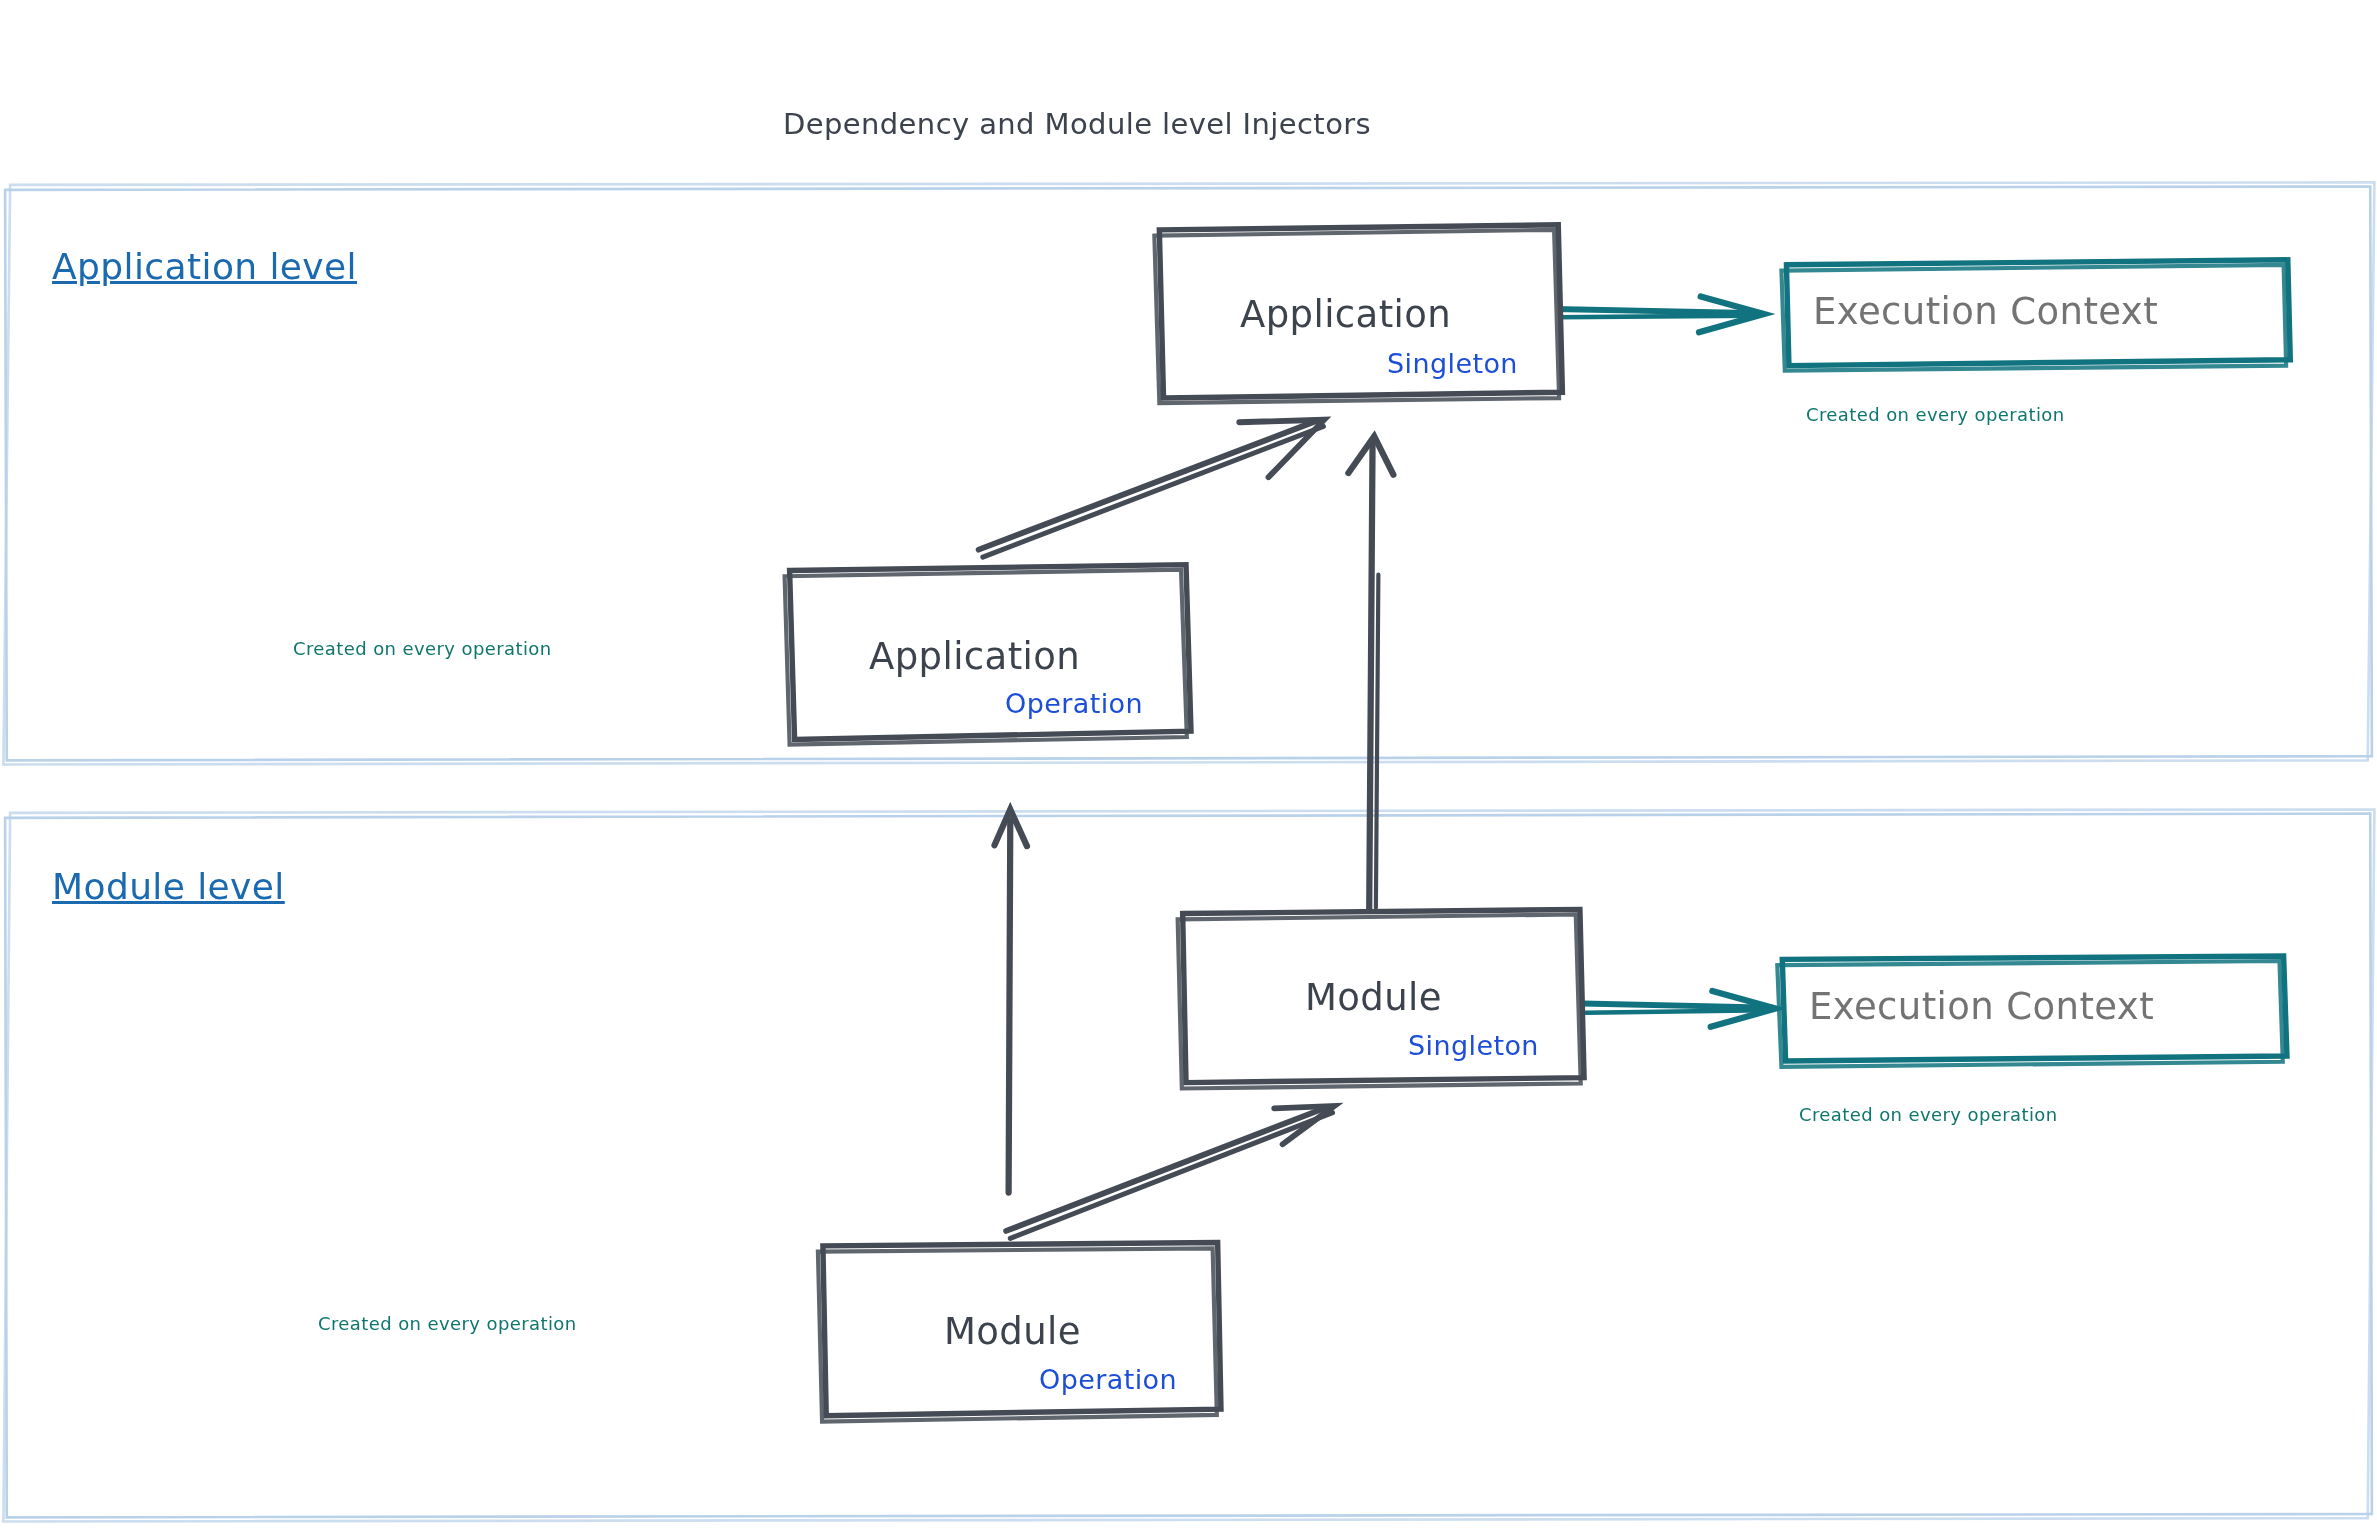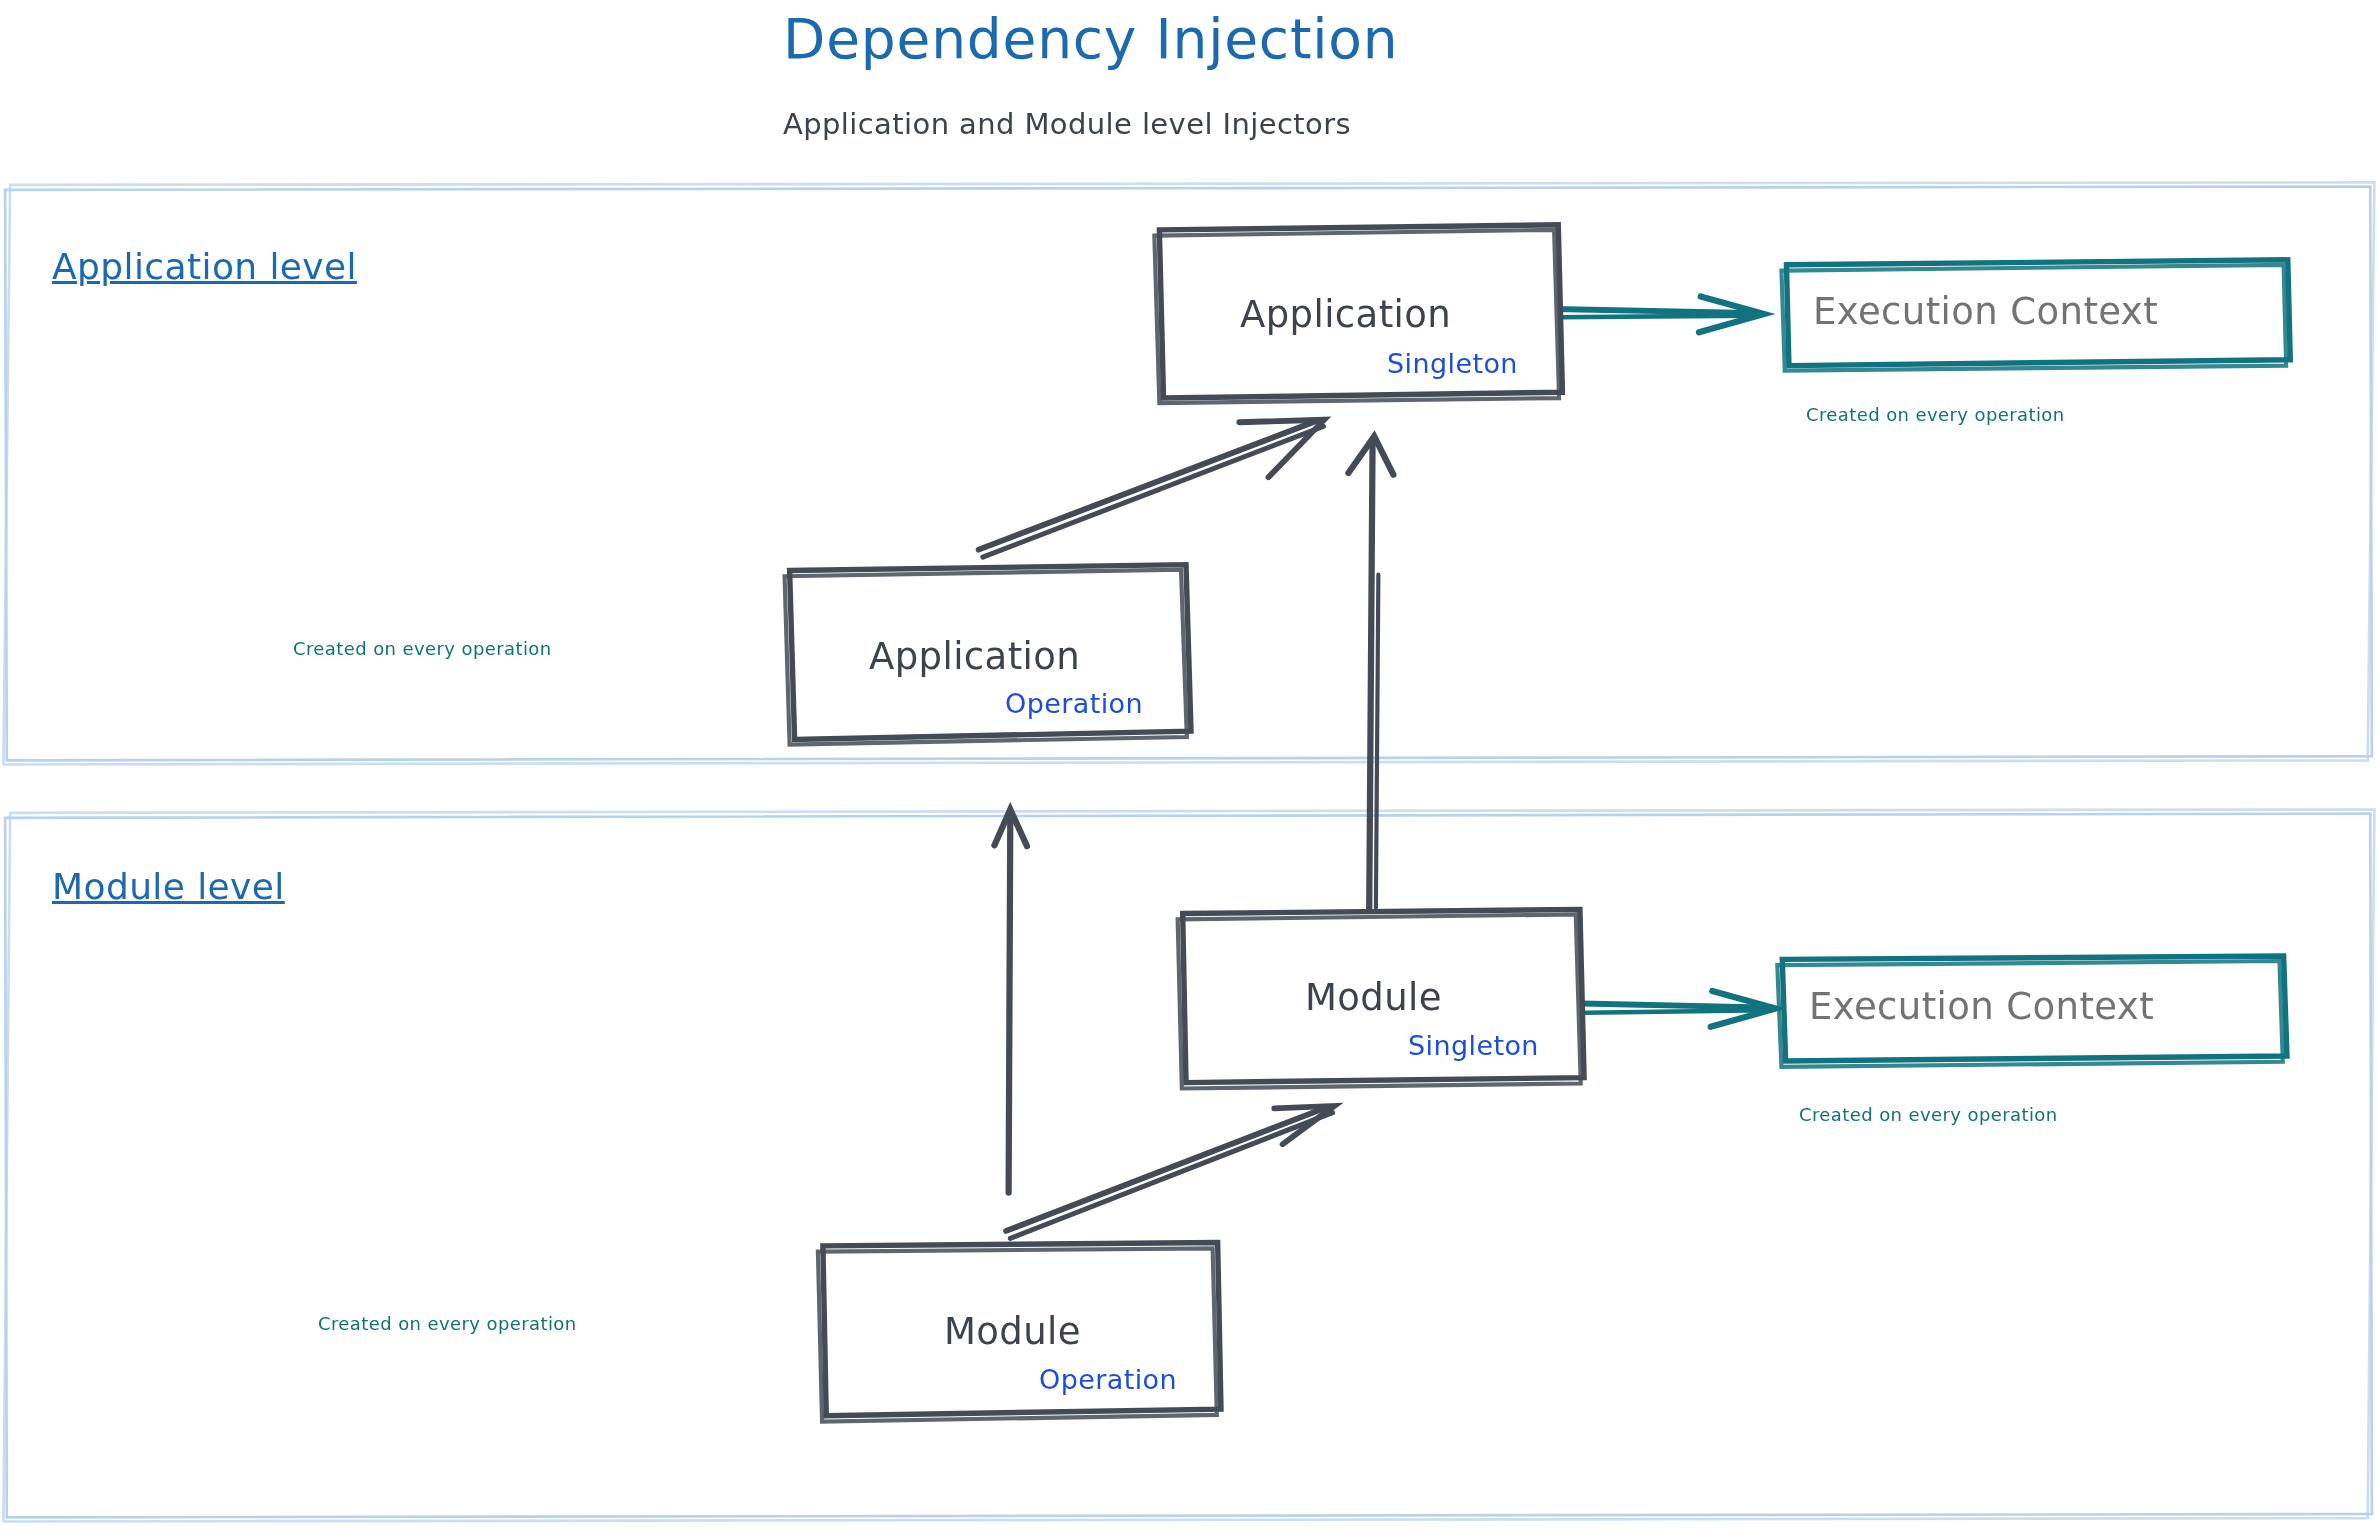--- a/index.html
+++ b/index.html
@@ -96,22 +96,21 @@
       <path d="M2145,318 L2747,312 L2750,432 L2148,439 Z"></path>
       <path d="M2139,325 L2742,318 L2745,439 L2143,445 Z" fill="none" stroke-width="5" opacity=".85"></path>
     </g>
 
     <g fill="#ffffff" stroke="#11737f" stroke-width="6.5" stroke-linecap="round">
       <path d="M2140,1152 L2742,1148 L2746,1268 L2144,1274 Z"></path>
       <path d="M2134,1159 L2737,1154 L2741,1275 L2139,1281 Z" fill="none" stroke-width="5" opacity=".85"></path>
     </g>
   </svg>
 
-  <div class="txt title" style="left:783px;top:6.7px;">Dependency Injection</div>
-  <div class="txt subtitle" style="left:783px;top:107px;">Application and Module level Injectors</div>
+  <div class="txt subtitle" style="left:783px;top:107px;">Dependency and Module level Injectors</div>
 
   <div class="txt grouplabel" style="left:52px;top:246px;">Application level</div>
   <div class="txt grouplabel" style="left:52px;top:866px;">Module level</div>
 
   <div class="txt boxmain" style="left:1240px;top:287px;">Application</div>
   <div class="txt boxtag" style="left:1387px;top:348px;">Singleton</div>
 
   <div class="txt boxmain" style="left:869px;top:629px;">Application</div>
   <div class="txt boxtag" style="left:1005px;top:688px;">Operation</div>
 

